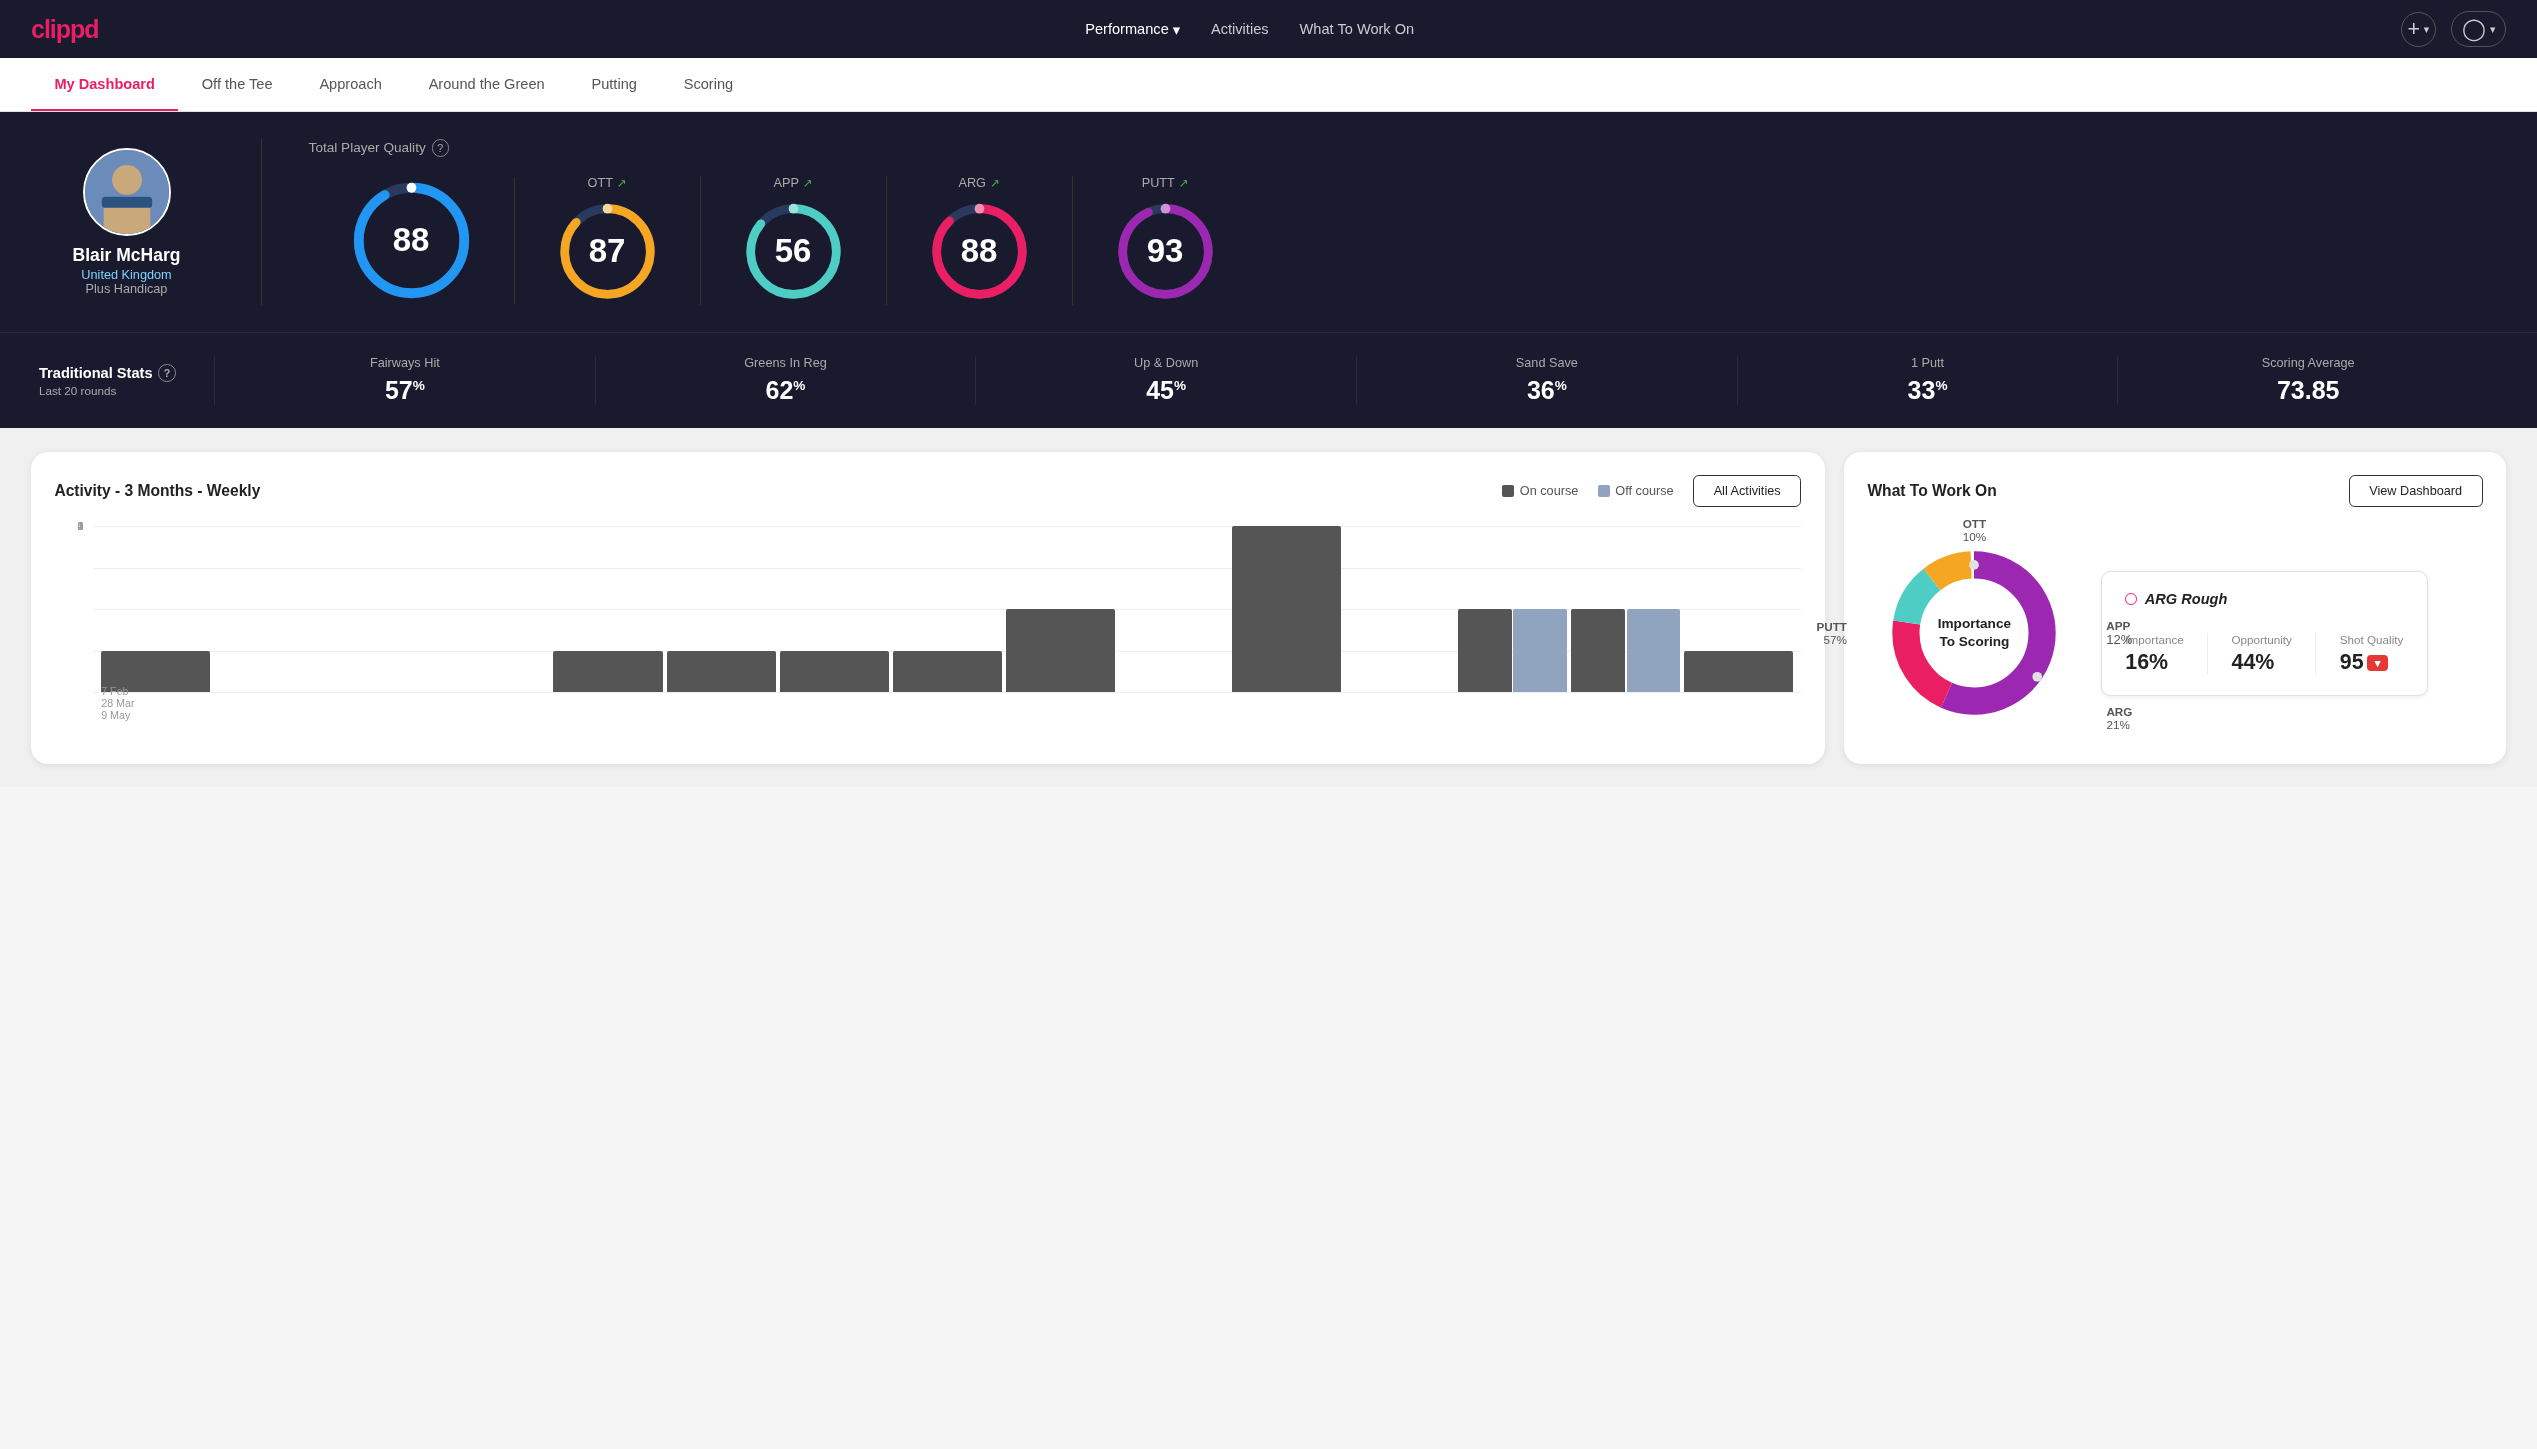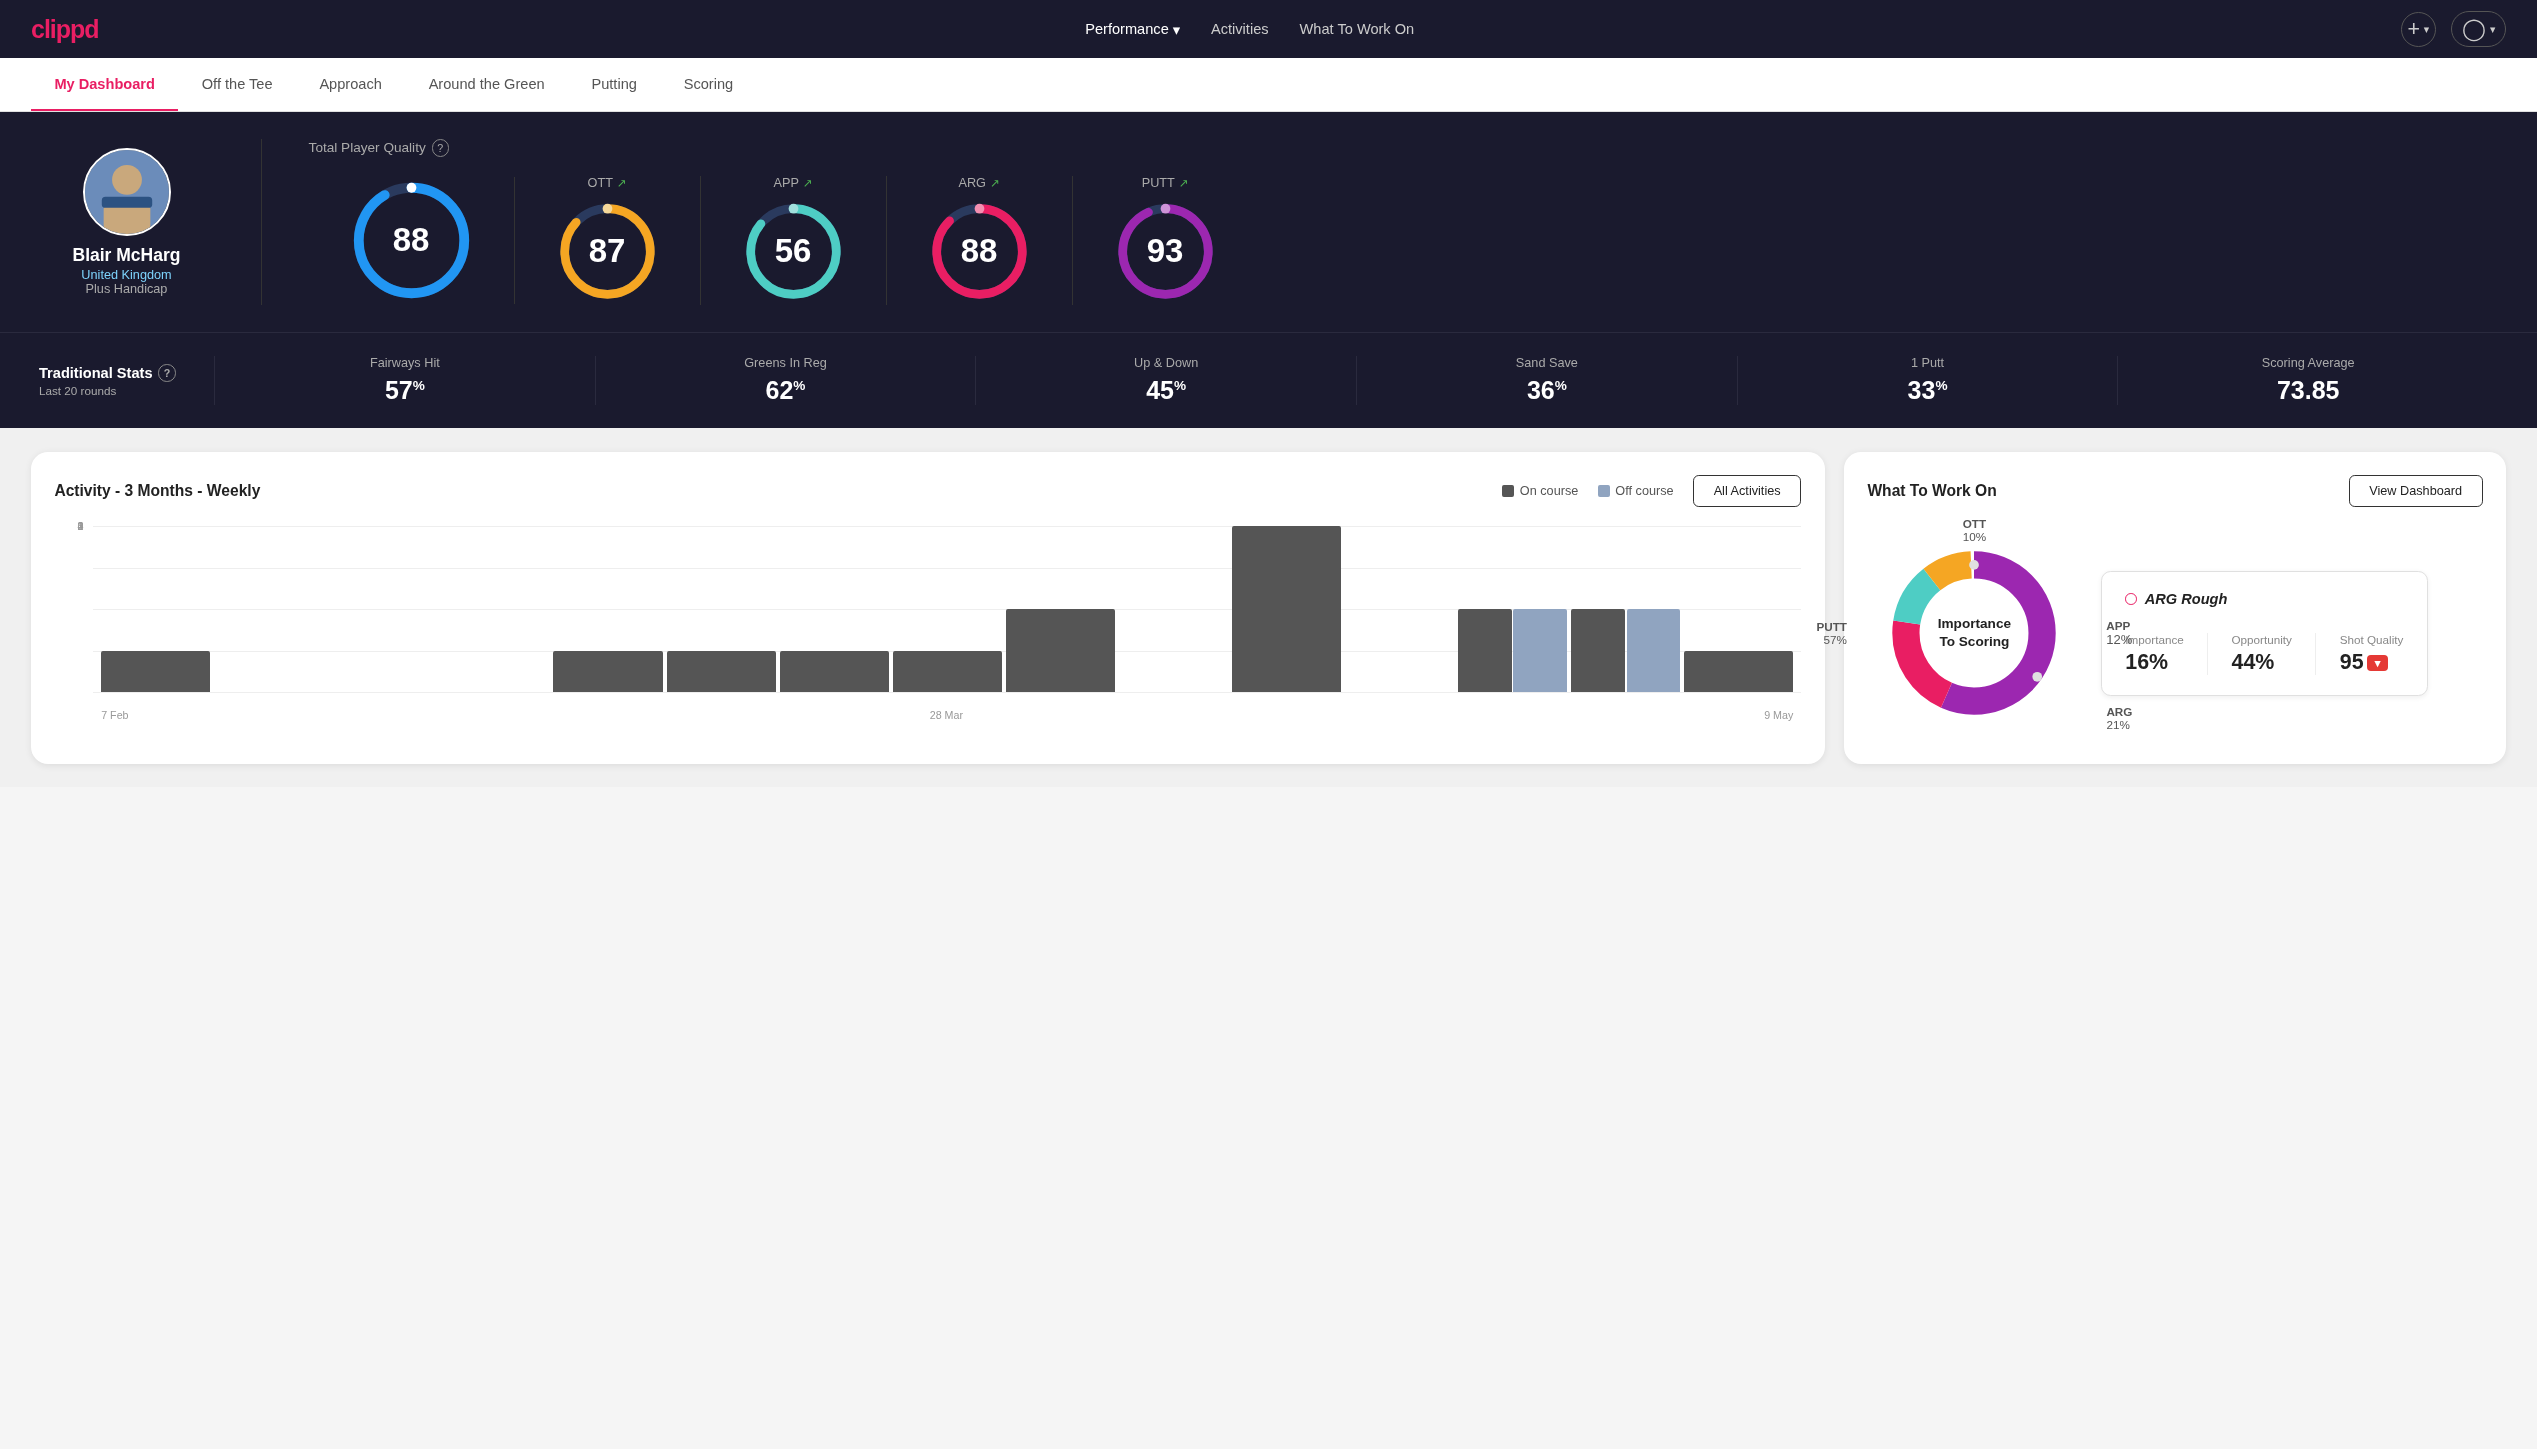--- a/index.html
+++ b/index.html
@@ -403,21 +403,21 @@
           </div>
           <div style="display: flex; align-items: flex-end; gap: 1.9px; flex: 1 1 0%; height: 100%;">
             <div style="flex: 1 1 0%; background: rgb(85, 85, 85); border-radius: 1.9px 1.9px 0px 0px; height: 50%;"></div>
             <div style="flex: 1 1 0%; background: rgb(144, 164, 192); border-radius: 1.9px 1.9px 0px 0px; height: 50%;"></div>
           </div>
           <div style="display: flex; align-items: flex-end; gap: 1.9px; flex: 1 1 0%; height: 100%;">
             <div style="flex: 1 1 0%; background: rgb(85, 85, 85); border-radius: 1.9px 1.9px 0px 0px; height: 25%;"></div>
           </div>
         </div>
 
-      <div style="position:absolute;bottom:0;left:39px;right:0;display:flex;justify-content:space-between;padding:0 7.8px;">
+      <div style="position:absolute;bottom:0;left:39px;right:0;display:flex;justify-content:space-between;padding:0 7.8px;flex-direction:column;">
         <span class="x-label">7 Feb</span>
         <span class="x-label">28 Mar</span>
         <span class="x-label">9 May</span>
       </div>
     </div>
   </div>
 
   <div class="panel work-on-panel">
     <div class="panel-header">
       <span class="panel-title">What To Work On</span>

